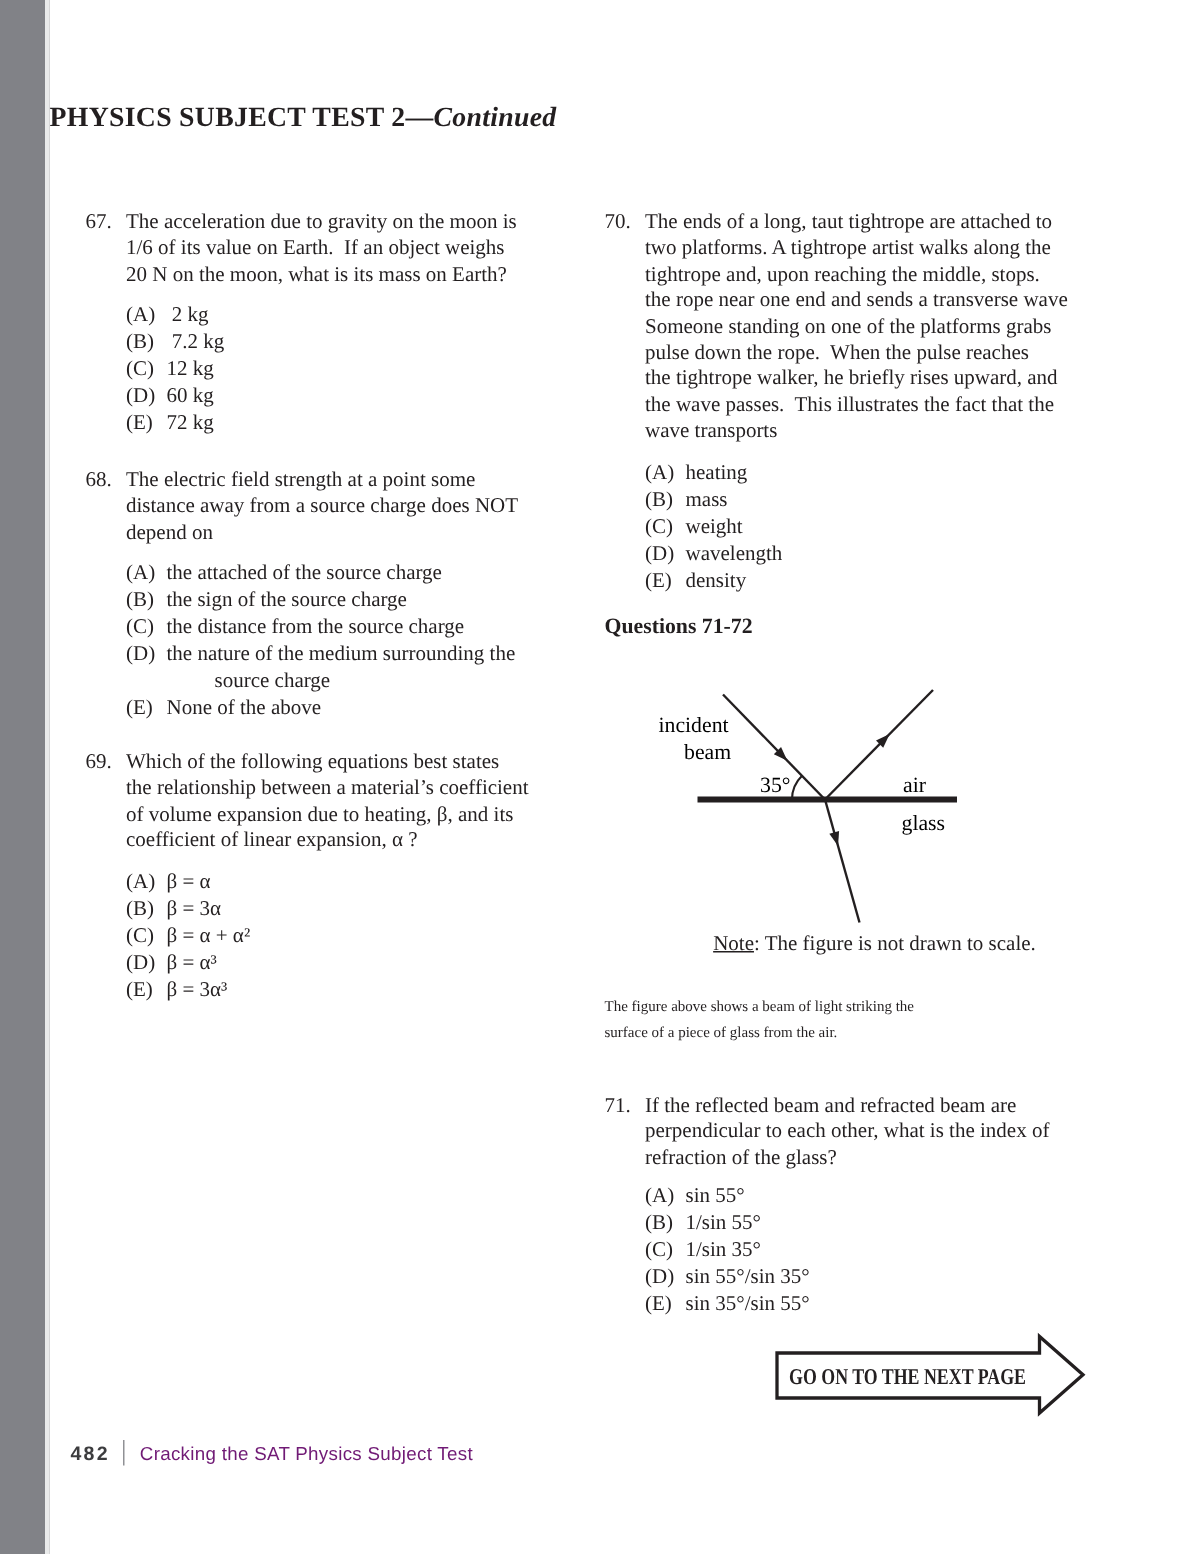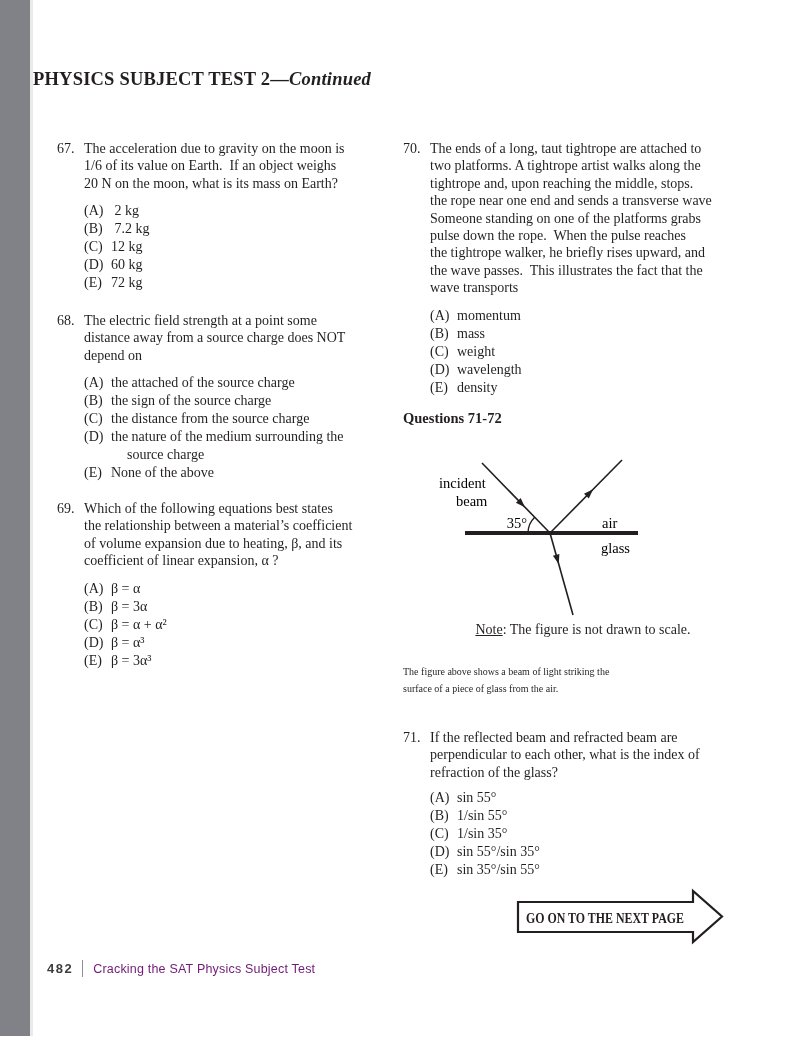--- a/index.html
+++ b/index.html
@@ -18,21 +18,21 @@
   .page-title .cont{font-style:italic;}
   .question{position:absolute;font-size:14px;line-height:17.4px;}
   .qrow{display:flex;}
   .qnum{width:27px;flex:0 0 27px;}
   .qbody{flex:1;}
   .stem-line{white-space:pre-wrap;}
   .choices{margin-top:10px;}
   .choice{display:flex;line-height:18px;}
   .cl{width:27px;flex:0 0 27px;}
   .ct{white-space:pre-wrap;}
-  .ct2{white-space:pre-wrap;margin-left:16px;}
+  .ct2{white-space:pre-wrap;margin-left:32px;}
   .q-left{left:57px;width:337px;}
   .q-right{left:403px;width:360px;}
   .section-header{
     position:absolute;left:403px;top:410px;
     font-size:14.5px;font-weight:bold;
   }
   .figure-svg{position:absolute;left:425px;top:452px;}
   .figure-note{
     position:absolute;left:413px;top:622px;width:340px;text-align:center;
     font-size:14px;
@@ -170,21 +170,21 @@
       <div class="stem-line">tightrope and, upon reaching the middle, stops.</div>
       <div class="stem-line">the rope near one end and sends a transverse wave</div>
       <div class="stem-line">Someone standing on one of the platforms grabs</div>
       <div class="stem-line">pulse down the rope.  When the pulse reaches</div>
       <div class="stem-line">the tightrope walker, he briefly rises upward, and</div>
       <div class="stem-line">the wave passes.  This illustrates the fact that the</div>
       <div class="stem-line">wave transports</div>
       <div class="choices">
         <div class="choice">
             <span class="cl">(A)</span>
-            <span class="ct">momentum</span>
+            <span class="ct">heating</span>
           </div>
         <div class="choice">
             <span class="cl">(B)</span>
             <span class="ct">mass</span>
           </div>
         <div class="choice">
             <span class="cl">(C)</span>
             <span class="ct">weight</span>
           </div>
         <div class="choice">

